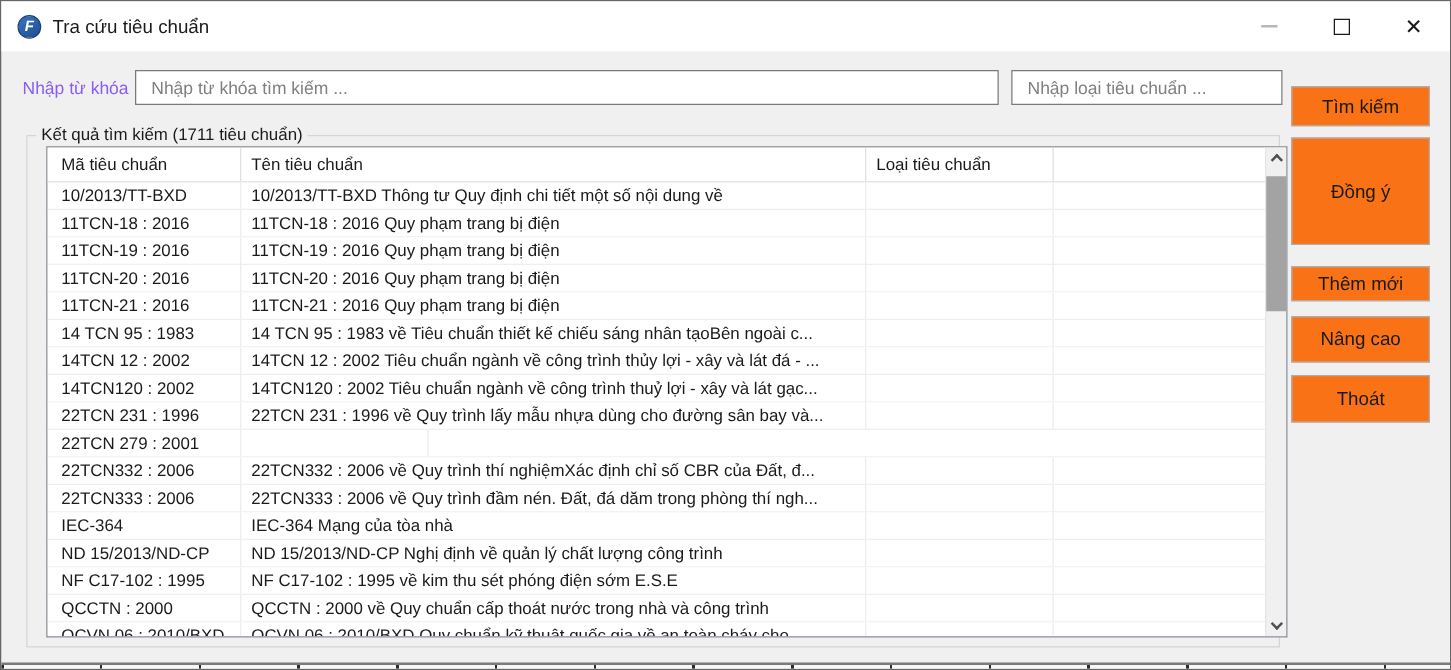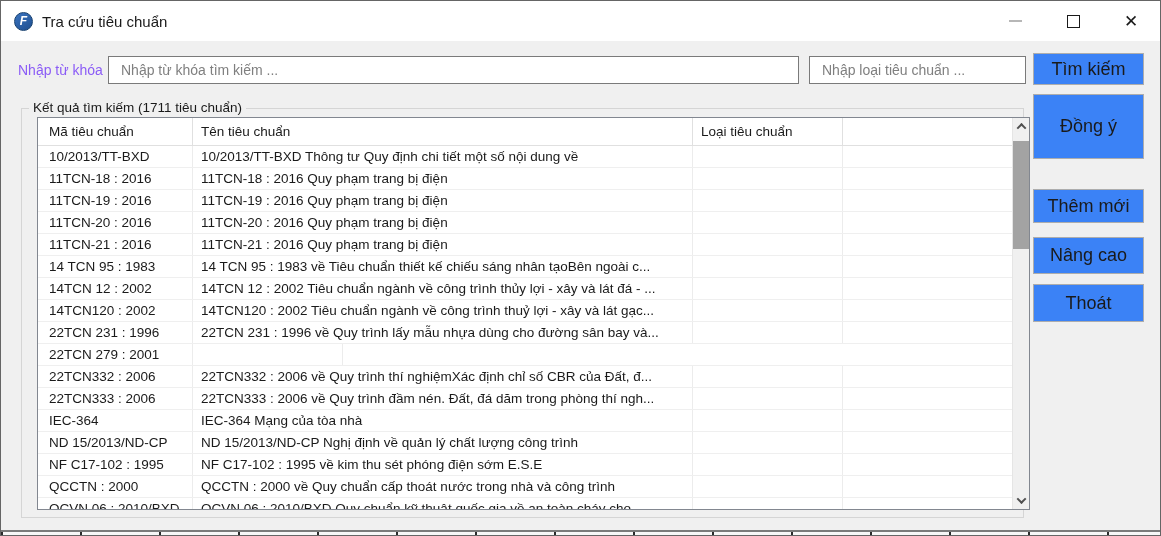--- a/index.html
+++ b/index.html
@@ -28,26 +28,26 @@
   .glyph-max{ width:13px; height:13px; border:1.5px solid #1a1a1a; background:transparent; }
   .glyph-close{ font-size:17px; color:#1a1a1a; line-height:1; }
   
   .lbl-keyword{ position:absolute; left:17px; top:61px; font-size:14px; color:#8b5cf6; }
   .inp{ position:absolute; top:55px; height:28px; background:#fff; border:1px solid #7a7a7a;
         font-size:14px; padding:0 12px; color:#1a1a1a; font-family:inherit; }
   .inp::placeholder{ color:#7f7f7f; opacity:1; }
   .inp-keyword{ left:107px; width:691px; }
   .inp-type{ left:808px; width:217px; }
   
-  .btn{ position:absolute; left:1032px; width:111px; background:#3b82f6; border:1px solid #adadad;
-        font-size:18px; color:#1a1a1a; display:flex; align-items:center; justify-content:center;
-        font-family:inherit; cursor:default; }
+  .btn{ position:absolute; left:1032px; width:111px; background:#f97316; border:1px solid #adadad;
+        font-size:15px; color:#1a1a1a; display:flex; align-items:center; justify-content:center;
+        font-family:inherit; cursor:default;margin-top:16px; }
   .btn-search{ top:52px;  height:32px; }
-  .btn-ok    { top:93px;  height:65px; }
-  .btn-add   { top:188px; height:34px; }
+  .btn-ok    { top:93px;  height:86px; }
+  .btn-add   { top:196px; height:28px; }
   .btn-adv   { top:236px; height:37px; }
   .btn-exit  { top:283px; height:38px; }
   
   .groupbox{
     position:absolute; left:20px; top:107px; width:1003px; height:410px;
     border:1px solid #d5d5d5;
   }
   .group-title{
     position:absolute; top:-9px; left:7px; background:#f0f0f0; padding:0 4px;
     font-size:13.5px; color:#1a1a1a; white-space:nowrap;

